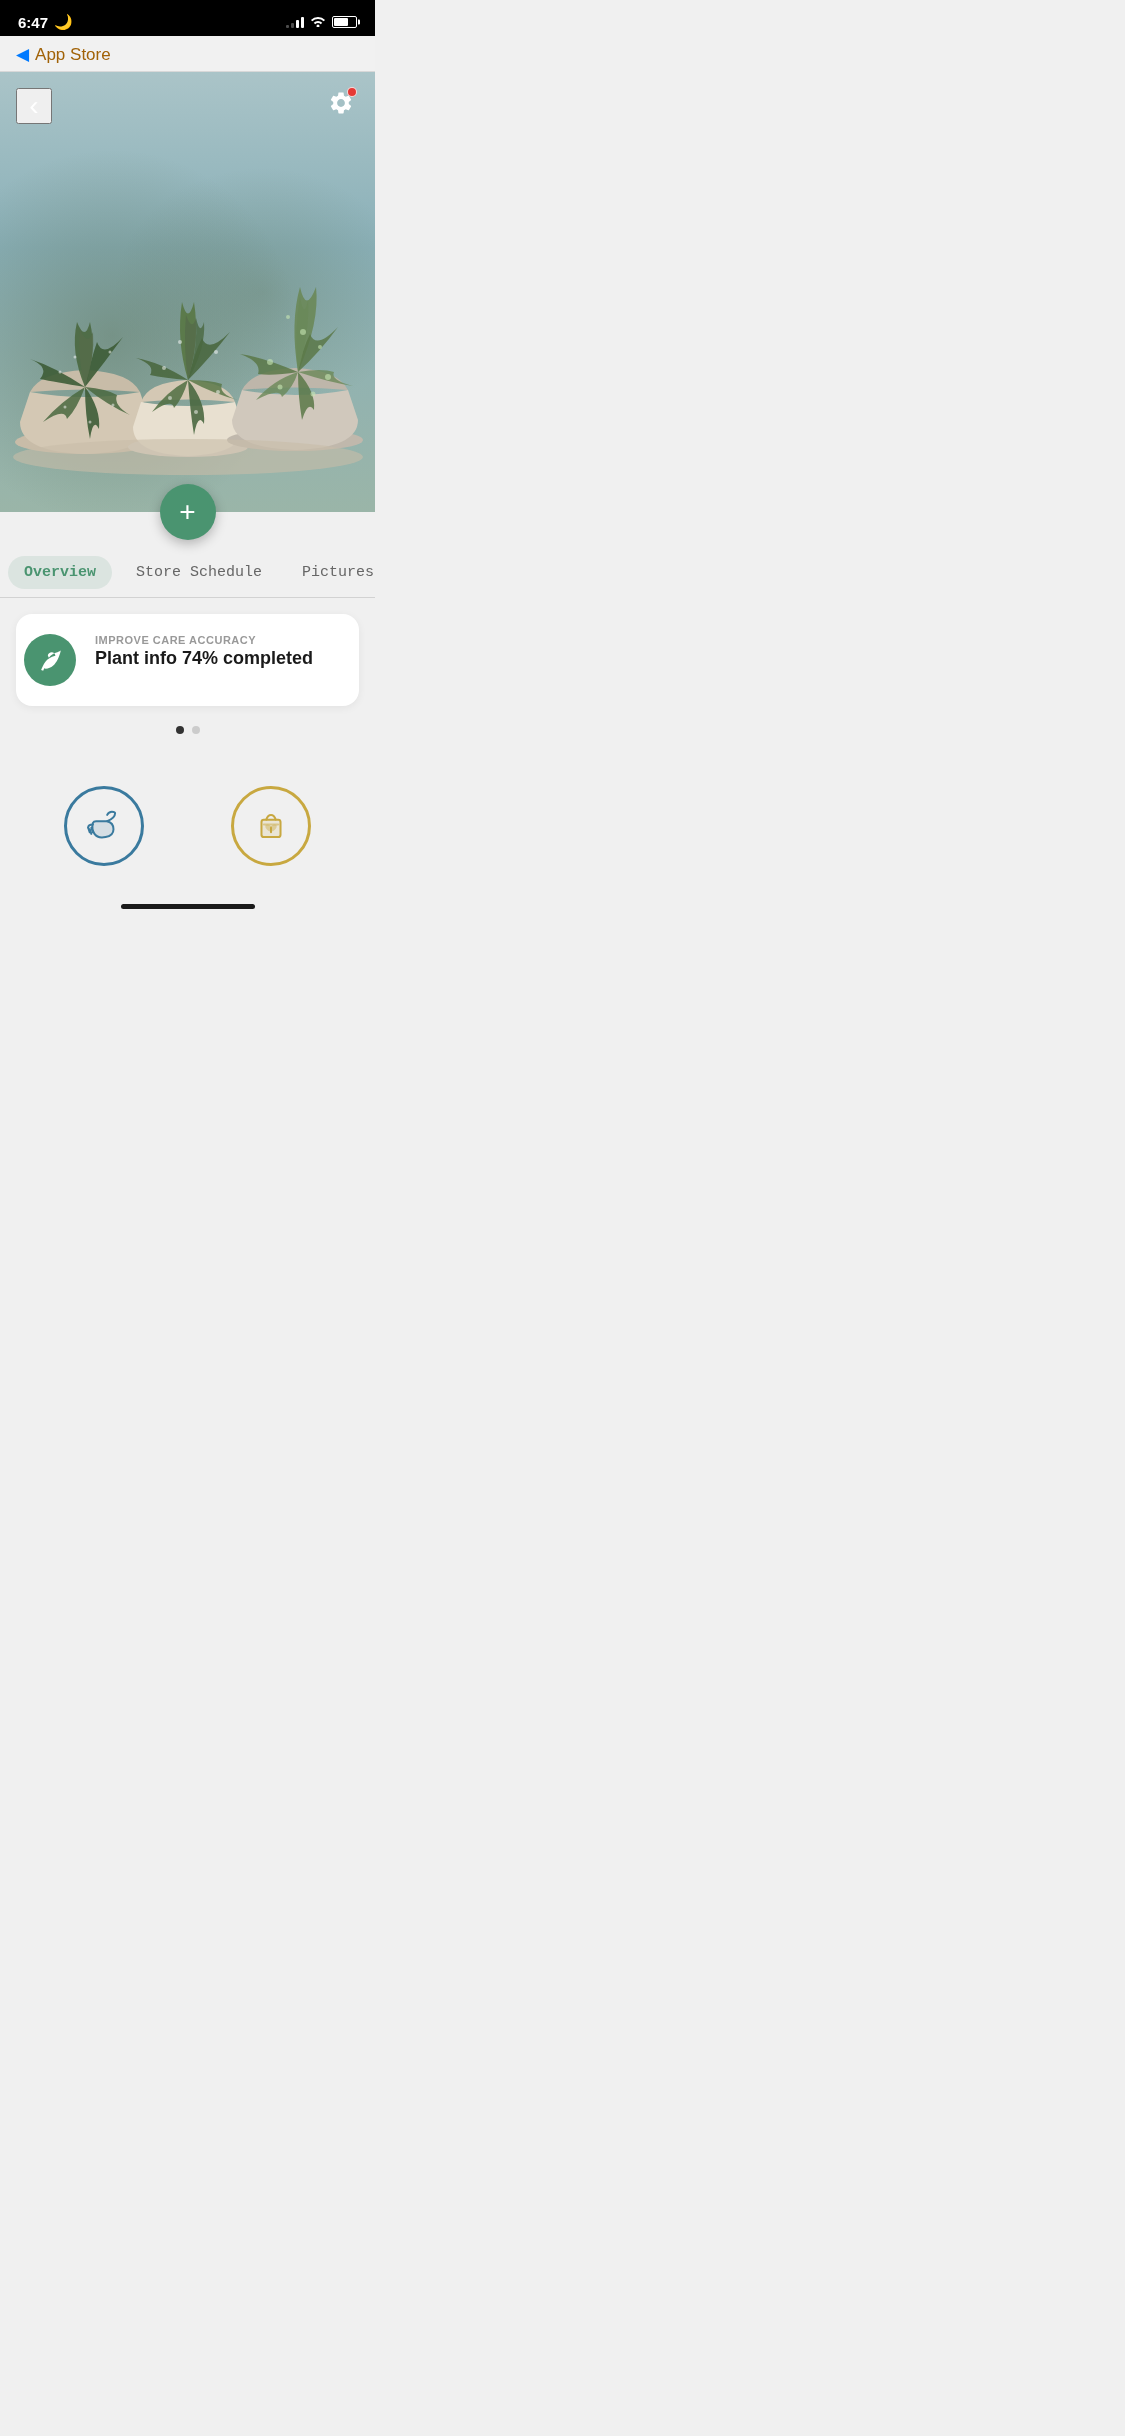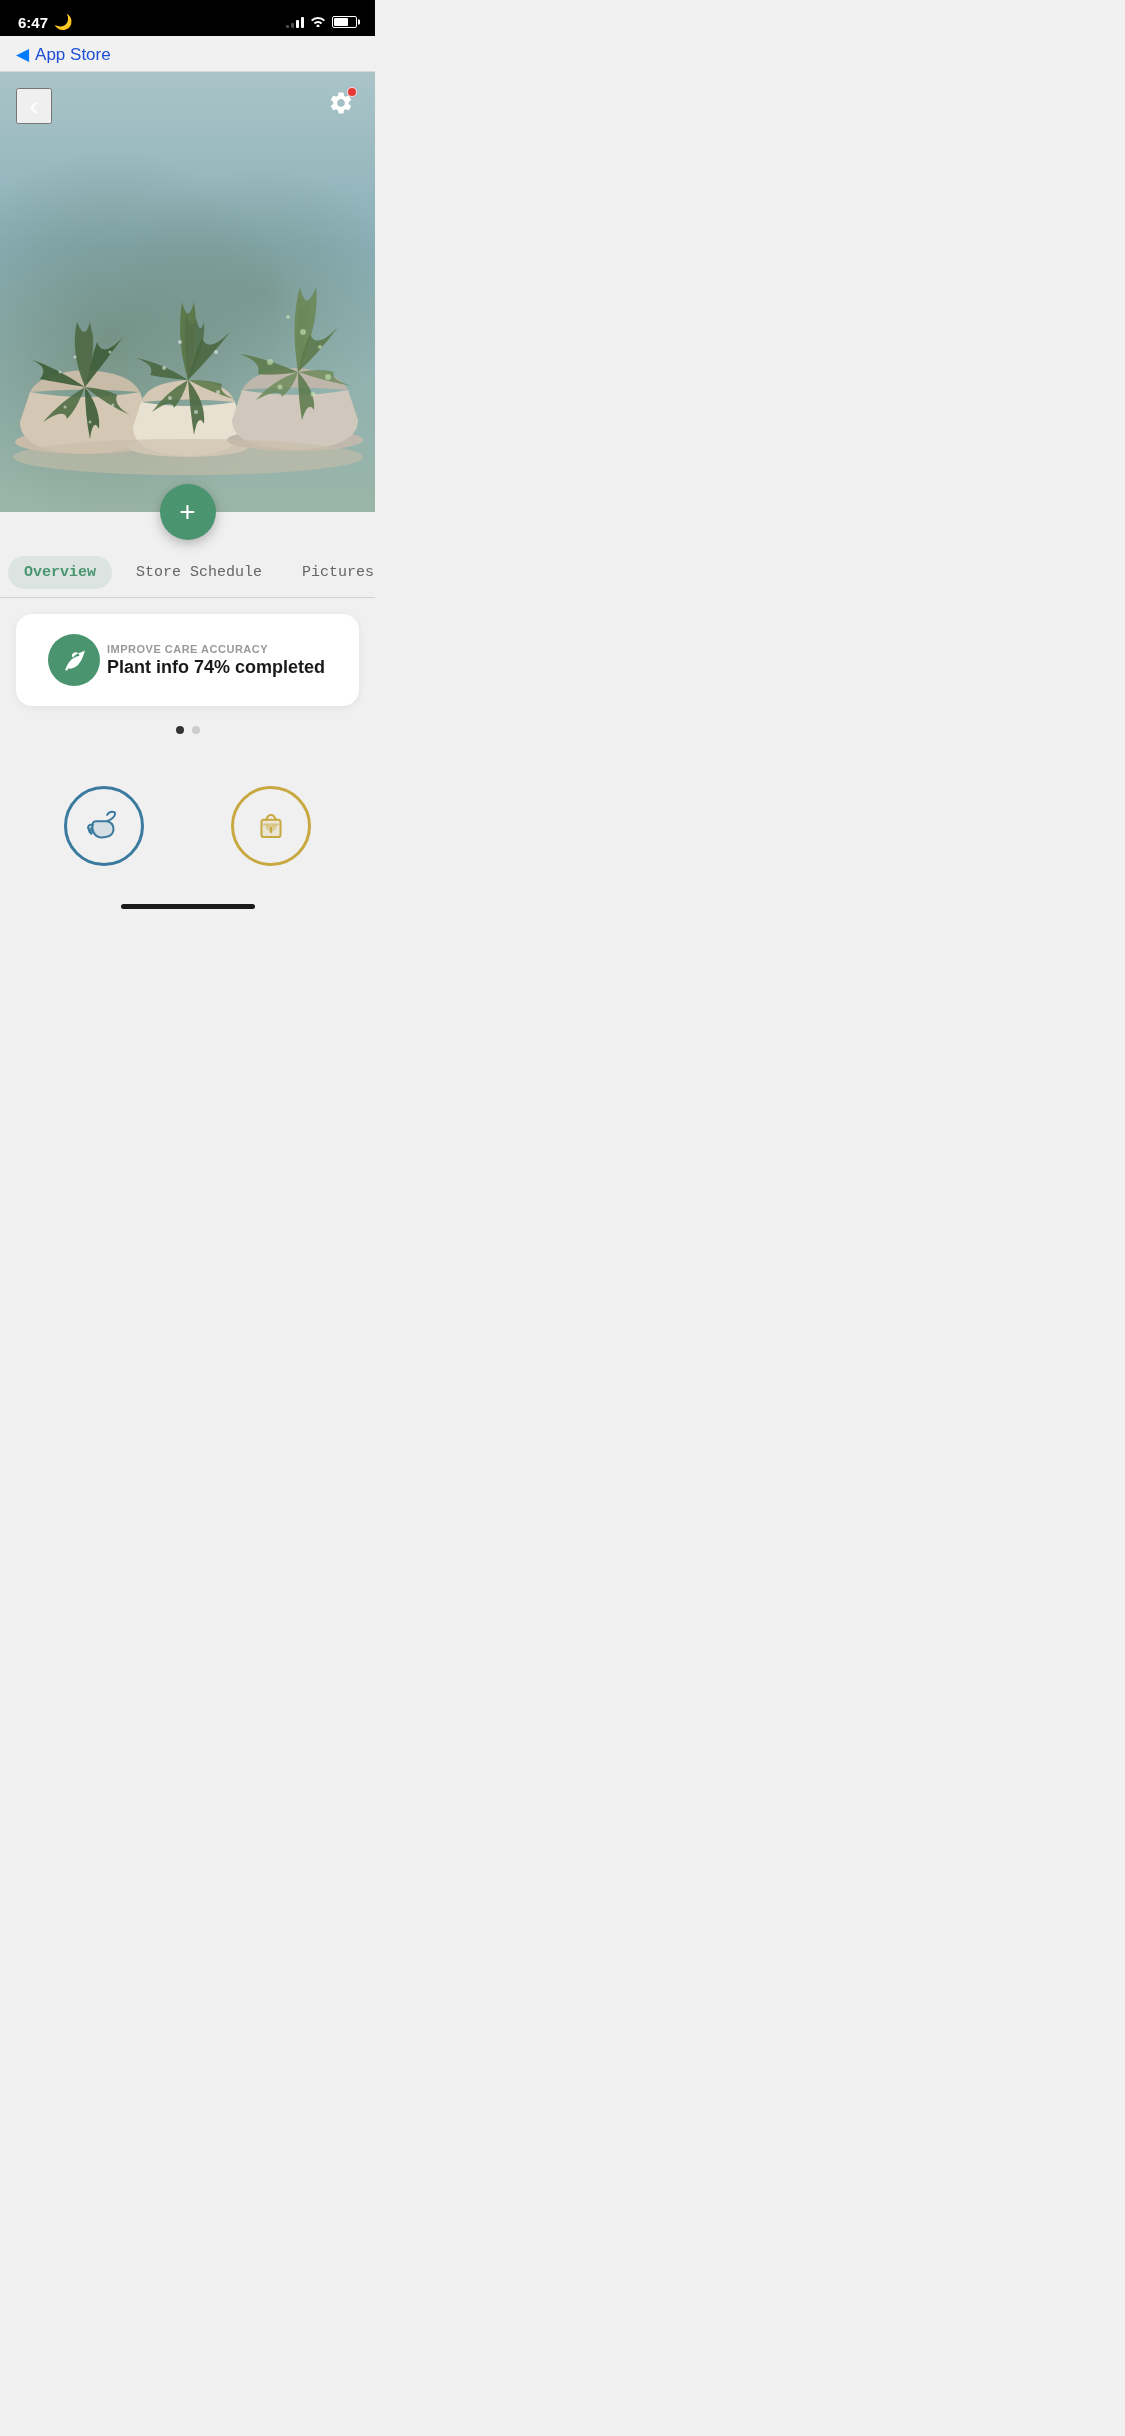--- a/index.html
+++ b/index.html
@@ -103,21 +103,21 @@
     }
 
     .appstore-back {
       color: #007aff;
       font-size: 17px;
       display: flex;
       align-items: center;
     }
 
     .appstore-label {
-      color: #1d4ed8;
+      color: #a16207;
       font-size: 17px;
     }
 
     
     .hero {
       position: relative;
       width: 100%;
       height: 440px;
       overflow: hidden;
       background: linear-gradient(160deg, #8ab5c8 0%, #7aa8bb 30%, #5c8fa8 60%, #4a7a95 100%);
@@ -301,24 +301,23 @@
     
     .main-content {
       background: #f0f0f0;
       padding: 16px;
     }
 
     
     .care-card {
       background: #fff;
       border-radius: 16px;
-      padding: 20px 32px;
-      display: flex;
-      align-items: center;
-      gap: 7px;
+      padding: 20px 8px;
+      display: flex;
+      gap: 19px;
       box-shadow: 0 2px 8px rgba(0,0,0,0.06);
     }
 
     .care-icon {
       width: 52px;
       height: 52px;
       background: #4a9470;
       border-radius: 50%;
       display: flex;
       align-items: center;

